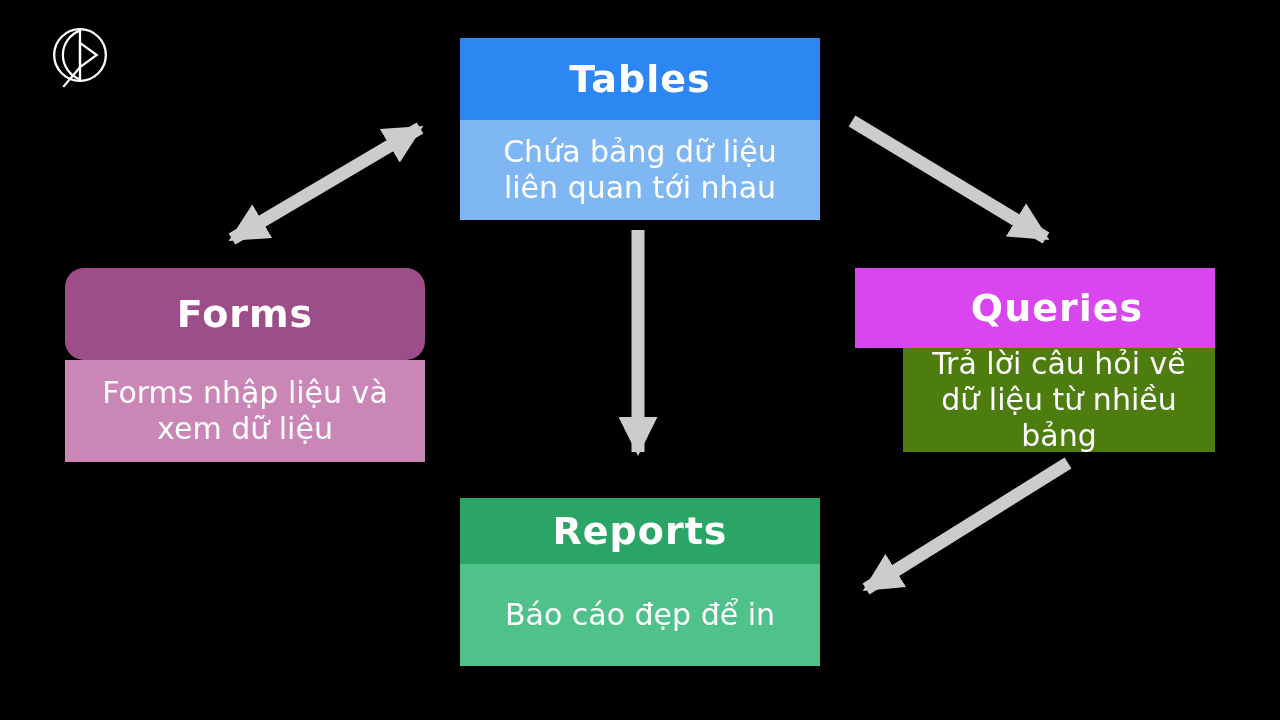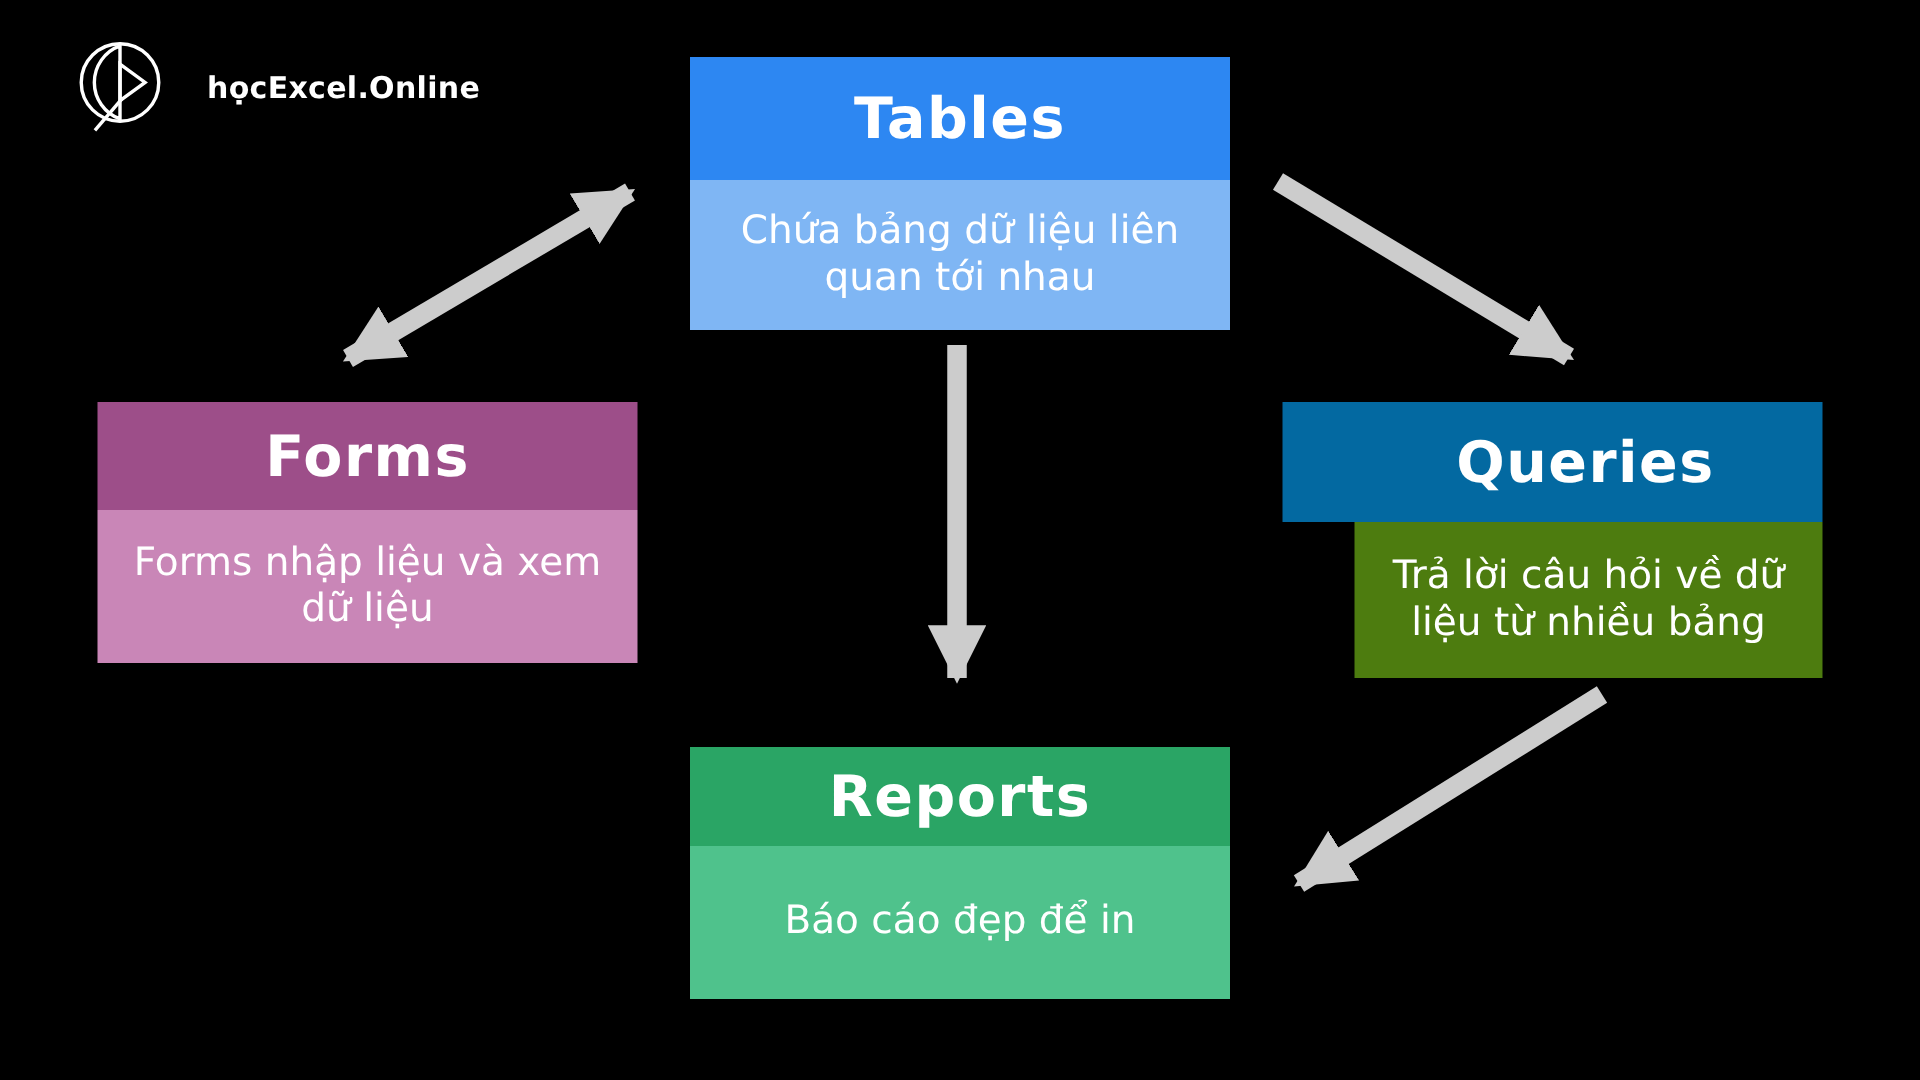--- a/index.html
+++ b/index.html
@@ -22,29 +22,29 @@
   .arrowhead-path { fill: var(--arrow-color, #cccccc); }
 
   
   .node { position: absolute; width: 360px; text-align: center; color: #fff; }
   .node-header {
     display: flex; align-items: center; justify-content: center;
     font-weight: 700; font-size: 38px; letter-spacing: 1px;
   }
   .node-body {
     display: flex; align-items: center; justify-content: center;
-    font-size: 26px; line-height: 1.2; padding: 8px 18px; font-weight: 500;
+    font-size: 30px; line-height: 1.2; padding: 8px 18px; font-weight: 500;
   }
 
   .node-tables  { left: 460px; top: 38px; }
   .node-tables .node-header { height: 82px; }
   .node-tables .node-body   { height: 100px; }
 
   .node-forms   { left: 65px;  top: 268px; }
-  .node-forms .node-header { height: 72px; }
+  .node-forms .node-header { height: 92px; border-radius: 19px; }
   .node-forms .node-body   { height: 102px; }
 
   .node-queries { left: 855px; top: 268px; }
   .node-queries .node-header { height: 80px; }
   .node-queries .node-body   { height: 104px; }
 
   .node-reports { left: 460px; top: 498px; }
   .node-reports .node-header { height: 66px; }
   .node-reports .node-body   { height: 102px; }
 </style>
@@ -53,21 +53,20 @@
 
 <div class="stage">
 
   <div class="logo">
     <svg viewBox="0 0 100 100" aria-hidden="true">
       <circle cx="50" cy="46" r="34" fill="none" stroke="#ffffff" stroke-width="3"></circle>
       <path d="M50 14 A34 34 0 0 0 50 78 Z" fill="none" stroke="#ffffff" stroke-width="3"></path>
       <path d="M50 30 L72 46 L50 62 Z" fill="none" stroke="#ffffff" stroke-width="3"></path>
       <path d="M28 88 L52 60" fill="none" stroke="#ffffff" stroke-width="3"></path>
     </svg>
-    <span class="logo-text">họcExcel.Online</span>
   </div>
 
   <svg class="arrows" viewBox="0 0 1280 720">
     <defs>
       <marker id="ah" viewBox="0 0 10 10" refX="9" refY="5" markerWidth="3" markerHeight="3" orient="auto-start-reverse">
         <path class="arrowhead-path" d="M0,0 L10,5 L0,10 z"></path>
       </marker>
     </defs>
     <line class="arrowline" x1="232" y1="239" x2="420" y2="128" marker-start="url(#ah)" marker-end="url(#ah)"></line>
     <line class="arrowline" x1="638" y1="230" x2="638" y2="452" marker-end="url(#ah)"></line>
@@ -79,21 +78,21 @@
     <div class="node-header" style="background: rgb(45, 135, 242);">Tables</div>
     <div class="node-body" style="background: rgb(127, 182, 244);">Chứa bảng dữ liệu liên quan tới nhau</div>
   </div>
 
   <div class="node node-forms">
     <div class="node-header" style="background: rgb(157, 78, 137);">Forms</div>
     <div class="node-body" style="background: rgb(201, 134, 183);">Forms nhập liệu và xem dữ liệu</div>
   </div>
 
   <div class="node node-queries">
-    <div class="node-header" style="background: #0369a1; padding-left: 44px;">Queries</div>
+    <div class="node-header" style="background: #d946ef; padding-left: 44px;">Queries</div>
     <div class="node-body" style="background: #4d7c0f; margin-left: 48px;">Trả lời câu hỏi về dữ liệu từ nhiều bảng</div>
   </div>
 
   <div class="node node-reports">
     <div class="node-header" style="background: rgb(42, 165, 101);">Reports</div>
     <div class="node-body" style="background: rgb(79, 194, 140);">Báo cáo đẹp để in</div>
   </div>
 
 </div>
 

